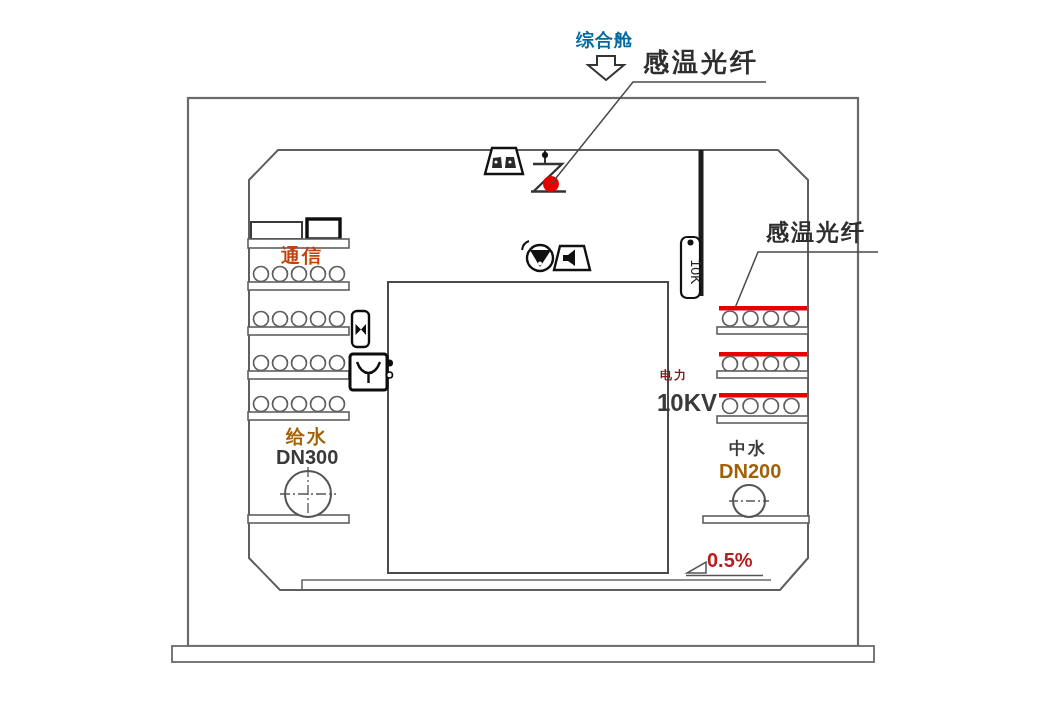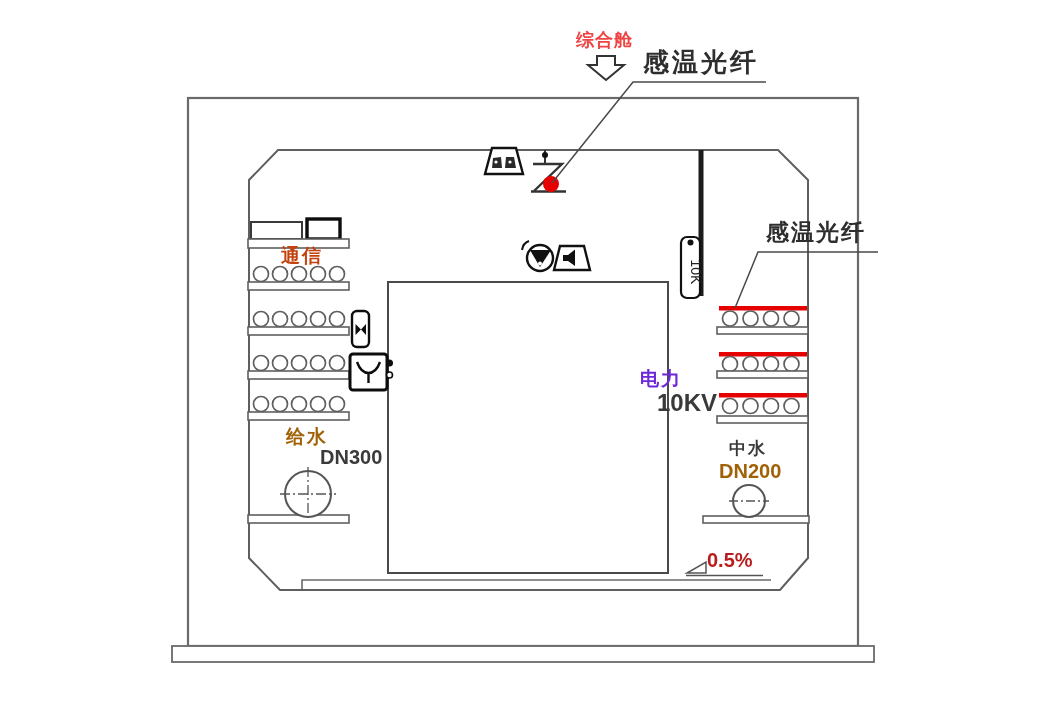--- a/index.html
+++ b/index.html
@@ -2,27 +2,27 @@
 <html><head>
 <meta charset="utf-8">
 <style>
   html,body{margin:0;padding:0;background:#ffffff;}
   #canvas{
     position:relative;width:1050px;height:708px;background:#ffffff;overflow:hidden;
     font-family:"Liberation Sans", sans-serif;
   }
   #drawing{position:absolute;left:0;top:0;}
   .lbl{position:absolute;color:#333333;white-space:nowrap;line-height:1;font-weight:bold;}
-  .lbl-cabin{left:576px;top:31px;font-size:18px;font-weight:bold;color:#ef4444;letter-spacing:1px;}
+  .lbl-cabin{left:576px;top:31px;font-size:18px;font-weight:bold;color:#0369a1;letter-spacing:1px;}
   .lbl-fiber-top{left:643px;top:49px;font-size:26px;color:#2e2e2e;letter-spacing:3px;}
   .lbl-fiber-right{left:766px;top:221px;font-size:23px;color:#2e2e2e;letter-spacing:2px;}
   .lbl-comm{left:281px;top:246px;font-size:19px;color:#c2410c;letter-spacing:2px;}
   .lbl-ws-name{left:286px;top:427px;font-size:19px;color:#a16207;letter-spacing:2px;}
-  .lbl-ws-size{left:276px;top:447px;font-size:20px;color:#3a3a3a;margin-left:44px;}
-  .lbl-pw-name{left:640px;top:369px;font-size:19px;color:#6d28d9;letter-spacing:2px;}
+  .lbl-ws-size{left:276px;top:447px;font-size:20px;color:#3a3a3a;}
+  .lbl-pw-name{left:660px;top:369px;font-size:12px;color:#7f1d1d;letter-spacing:2px;}
   .lbl-pw-volt{left:657px;top:391px;font-size:24px;color:#3a3a3a;}
   .lbl-rw-name{left:729px;top:440px;font-size:17px;color:#3a3a3a;letter-spacing:2px;}
   .lbl-rw-size{left:719px;top:461px;font-size:20px;color:#a16207;}
   .lbl-slope{left:707px;top:550px;font-size:20px;color:#b91c1c;}
 </style>
 </head>
 <body>
 
 <div id="canvas">
 

